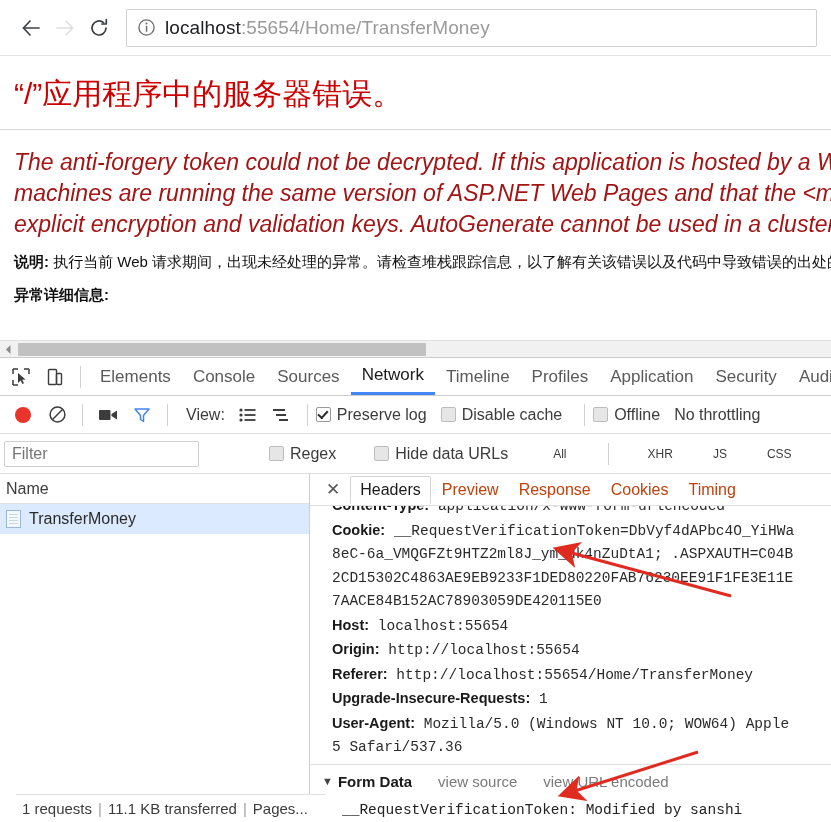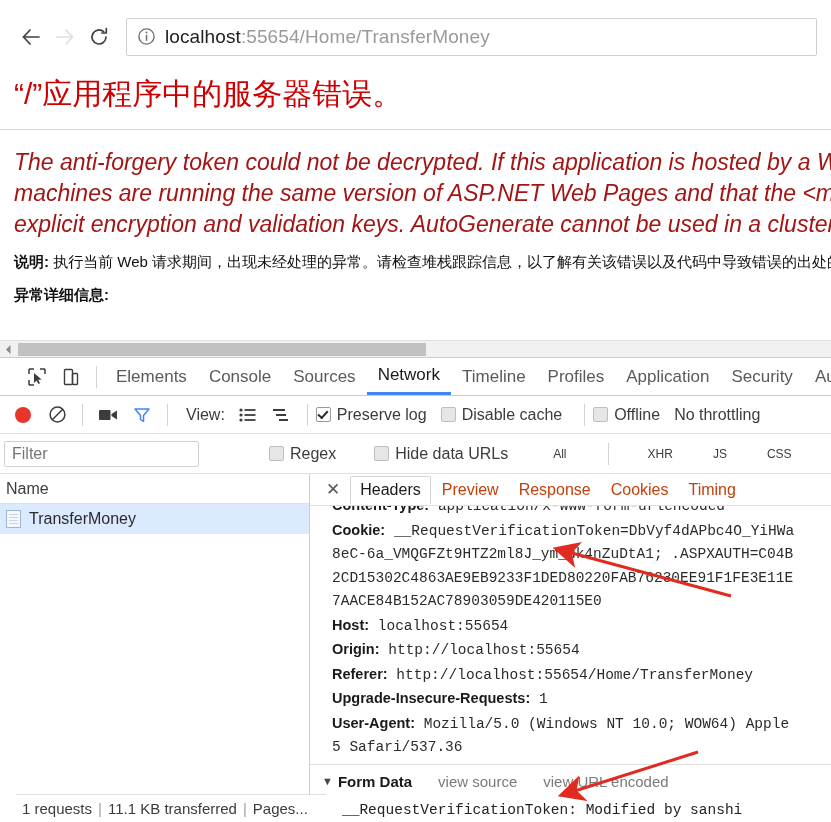--- a/index.html
+++ b/index.html
@@ -7,21 +7,21 @@
     margin: 0; padding: 0;
     width: 831px; height: 822px;
     overflow: hidden;
     background: #ffffff;
     font-family: "Liberation Sans", sans-serif;
   }
   #root { position: relative; width: 831px; height: 822px; background:#fff; }
 
   
   .browser-bar {
-    position: absolute; top: 9px; left: 0; width: 831px; height: 56px;
+    position: absolute; top: 0; left: 0; width: 831px; height: 56px;
     background: #ffffff; display: flex; align-items: center;
     padding: 0 14px; border-bottom: 1px solid #e3e3e3;
   }
   .nav-btn {
     width: 34px; height: 34px; display: flex; align-items: center; justify-content: center;
     flex: 0 0 auto; cursor: pointer;
   }
   .nav-btn svg { display: block; }
   .nav-btn.disabled { opacity: .34; cursor: default; }
   .omnibox {
@@ -67,21 +67,21 @@
     height: 13px; width: 408px; background: #c1c1c1; border-radius: 1px; margin-left: 1px; cursor: pointer;
   }
 
   
   .devtools {
     position: absolute; top: 357px; left: 0; width: 831px; height: 465px;
     background: #fff; border-top: 1px solid #cdcdcd; display: flex; flex-direction: column;
   }
   .dt-tabbar {
     height: 38px; display: flex; align-items: center; flex: 0 0 auto;
-    border-bottom: 1px solid #cdcdcd; background: #fff; padding-left: 20px; overflow: hidden;
+    border-bottom: 1px solid #cdcdcd; background: #fff; padding-left: 4px; overflow: hidden;
   }
   .dt-iconbtn { width: 34px; height: 34px; display:flex; align-items:center; justify-content:center; flex:0 0 auto; cursor:pointer;}
   .vsep { width: 1px; height: 22px; background: #d2d2d2; margin: 0 8px; flex:0 0 auto;}
   .dt-tab {
     height: 37px; display: flex; align-items: center; padding: 0 11px;
     font-size: 17px; color: #5a5a5a; white-space: nowrap; cursor: pointer;
     font-family: "Liberation Sans", sans-serif;
   }
   .dt-tab.active { color: #1a1a1a; border-bottom: 3px solid #4285f4; }
 

